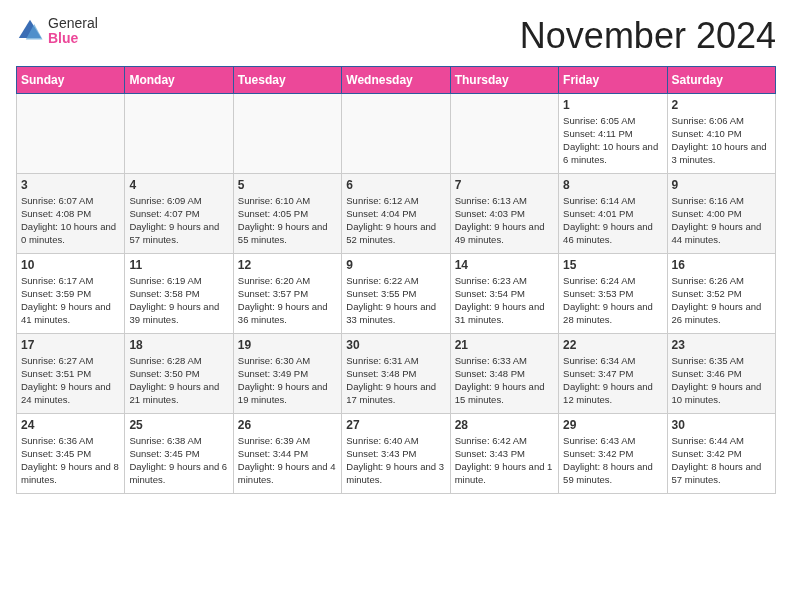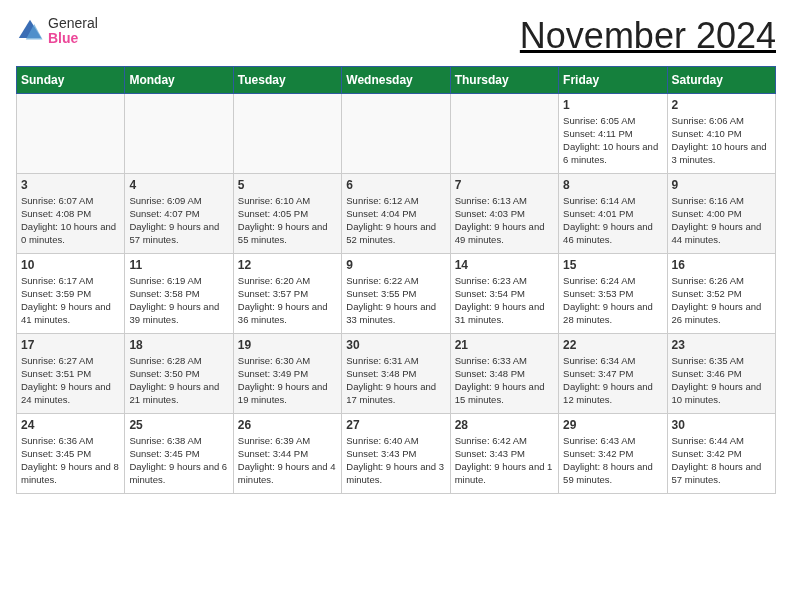--- a/index.html
+++ b/index.html
@@ -35,39 +35,38 @@
       font-size: 14px;
       font-weight: bold;
       color: #ec4899;
     }
     .logo-icon {
       width: 28px;
       height: 28px;
     }
     .title-block {
       text-align: right;
-      text-decoration: underline;
     }
     .month-title {
       font-size: 36px;
       font-weight: normal;
       color: #222;
       line-height: 1.1;
     }
     .location {
       font-size: 16px;
       color: #444;
     }
     table {
       width: 100%;
       border-collapse: collapse;
       table-layout: fixed;
     }
     th {
-      background-color: #15803d;
+      background-color: #ec4899;
       color: #fff;
       font-size: 12px;
       font-weight: bold;
       padding: 6px 4px;
       text-align: left;
       border: 1px solid #2d5a9e;
     }
     td {
       border: 1px solid #ccc;
       vertical-align: top;

